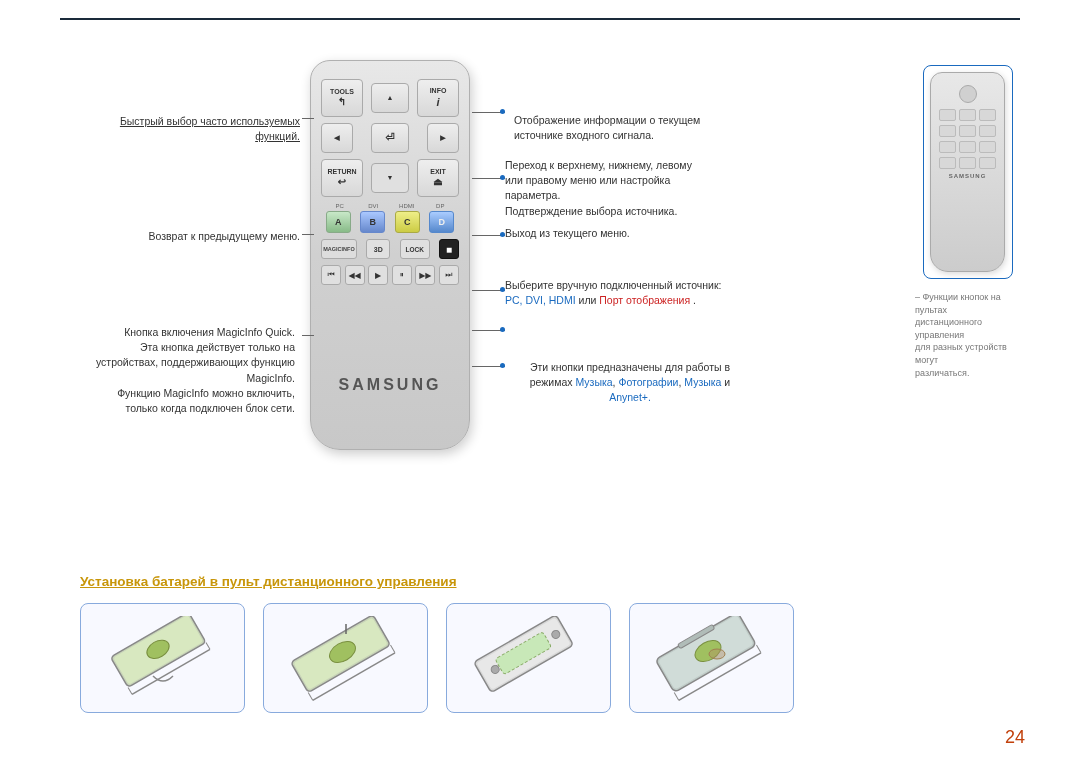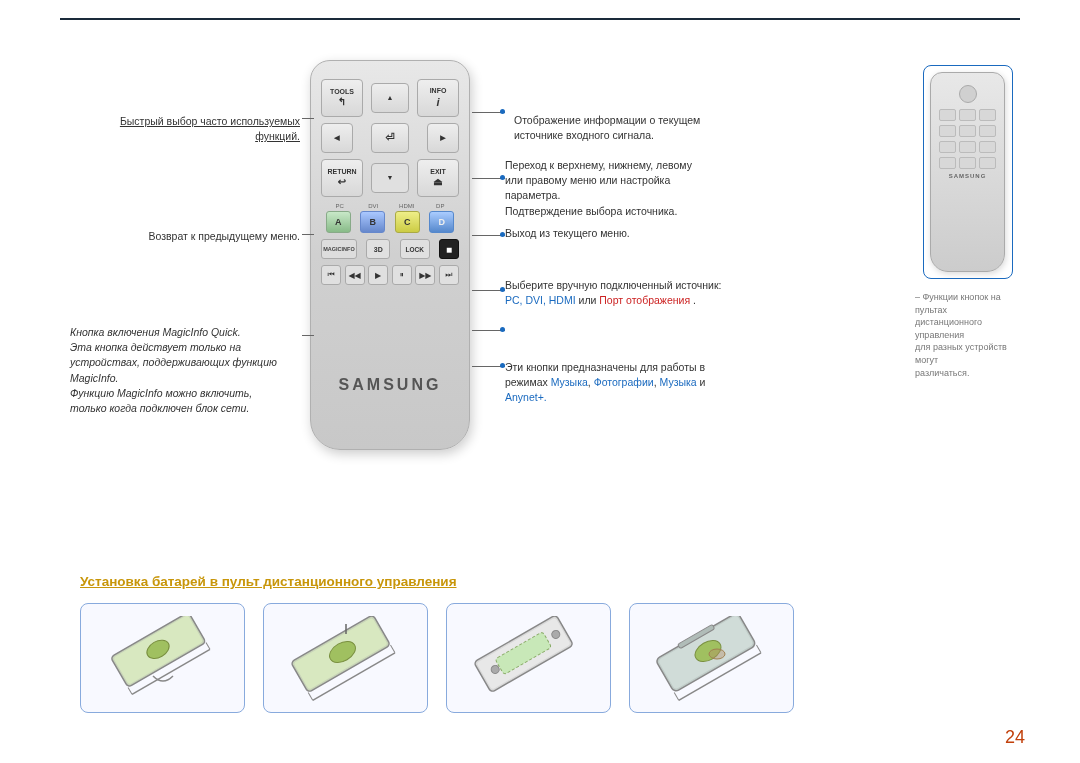--- a/index.html
+++ b/index.html
@@ -260,21 +260,21 @@
       left: 40px;
       top: 192px;
       width: 220px;
       text-align: right;
       margin-top: 7px;
     }
     .ann-magicinfo-left {
       left: 30px;
       top: 295px;
       width: 225px;
-      font-style: italic;
+      text-align: right;
     }
 
     
     .ann-info-right {
       left: 474px;
       top: 55px;
       width: 240px;
       margin-top: 28px;
     }
     .ann-nav-right {
@@ -294,20 +294,21 @@
     }
     .ann-lock-right {
       left: 465px;
       top: 295px;
       width: 240px;
     }
     .ann-media-right {
       left: 465px;
       top: 330px;
       width: 250px;
+      text-align: center;
     }
 
     
     .text-blue { color: #1a6abf; }
     .text-red { color: #cc2222; }
     .small-remote-body {
       width: 75px;
       height: 200px;
       background: linear-gradient(180deg, #e8e8e8 0%, #ccc 100%);
       border-radius: 12px 12px 18px 18px;

